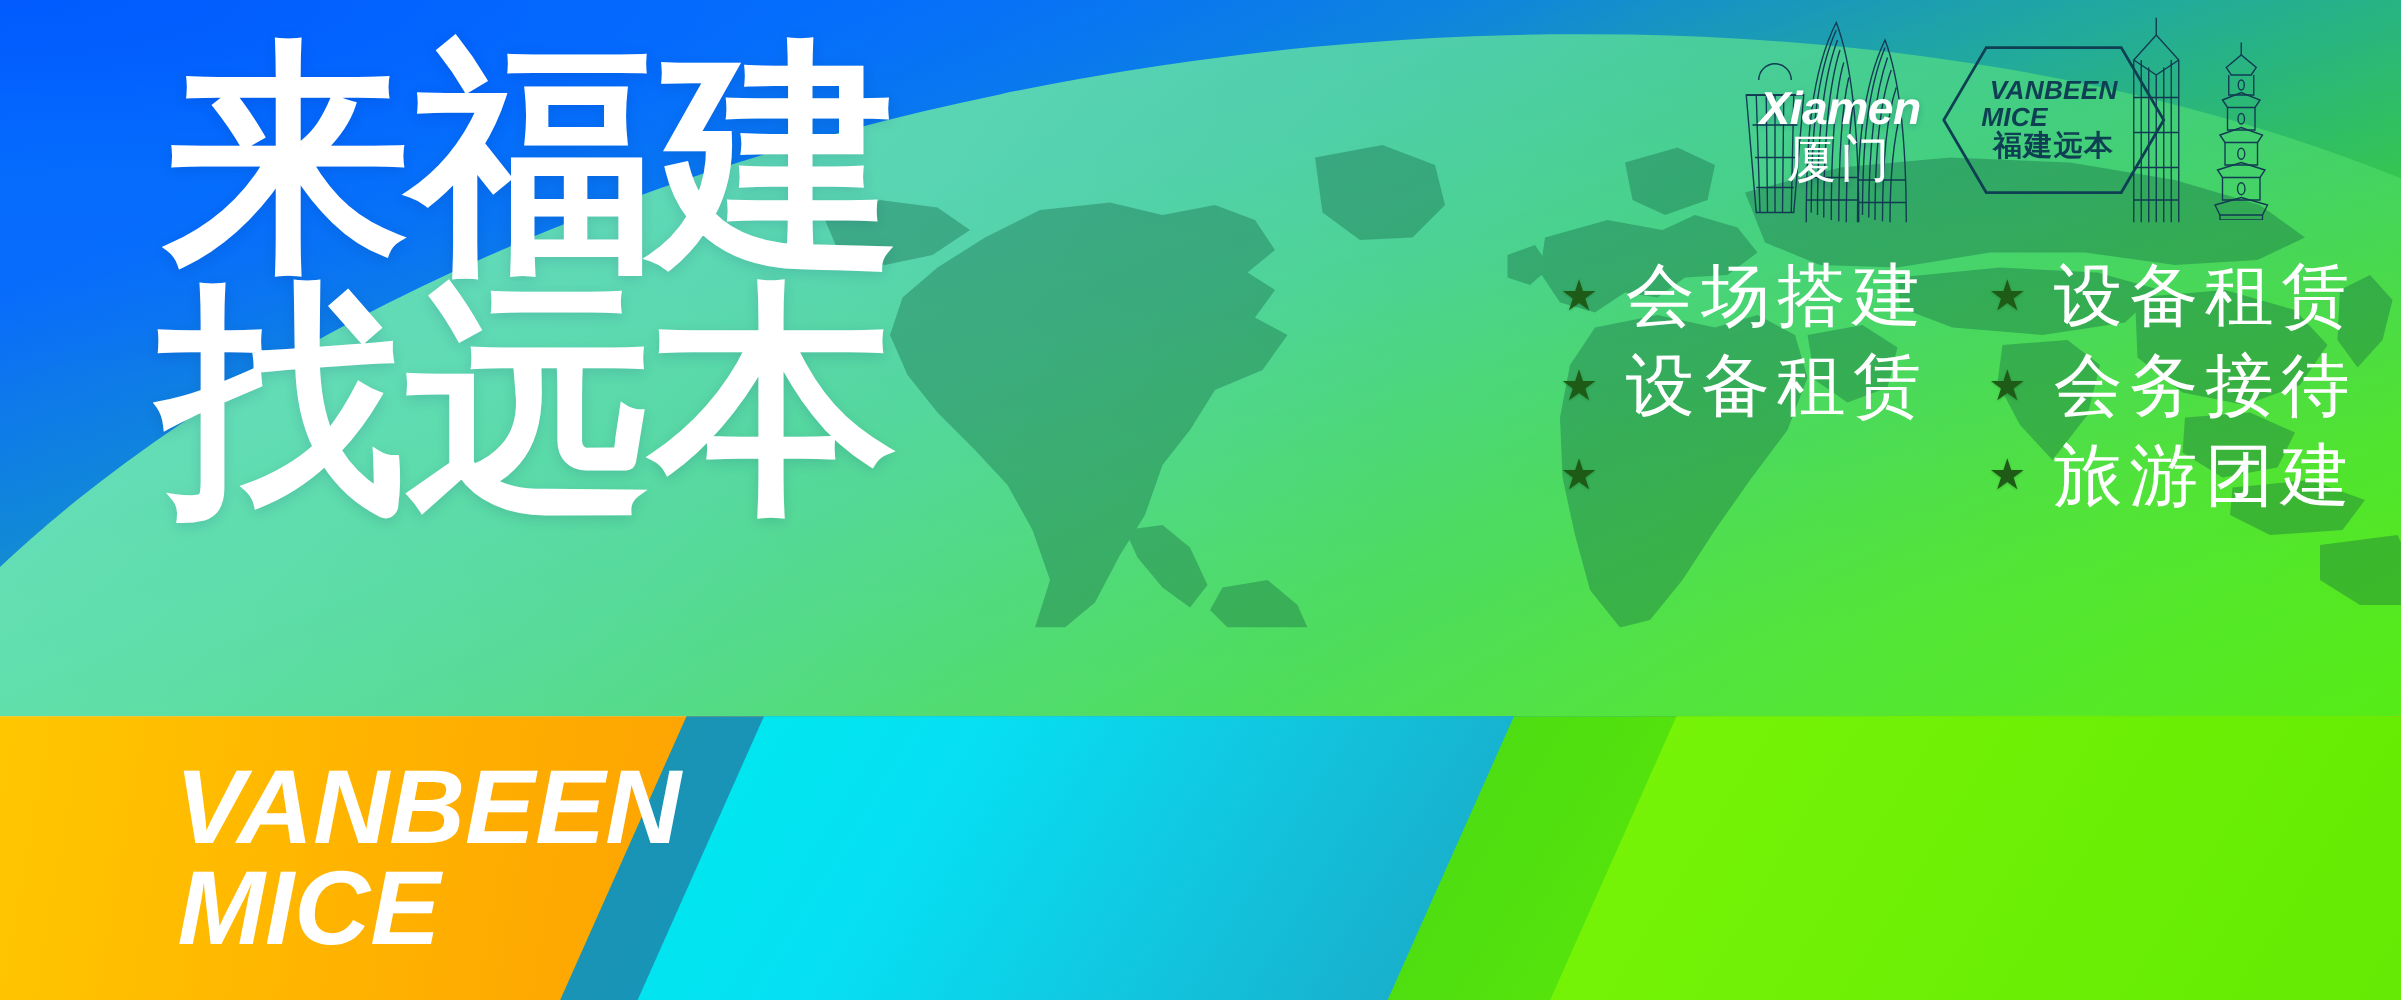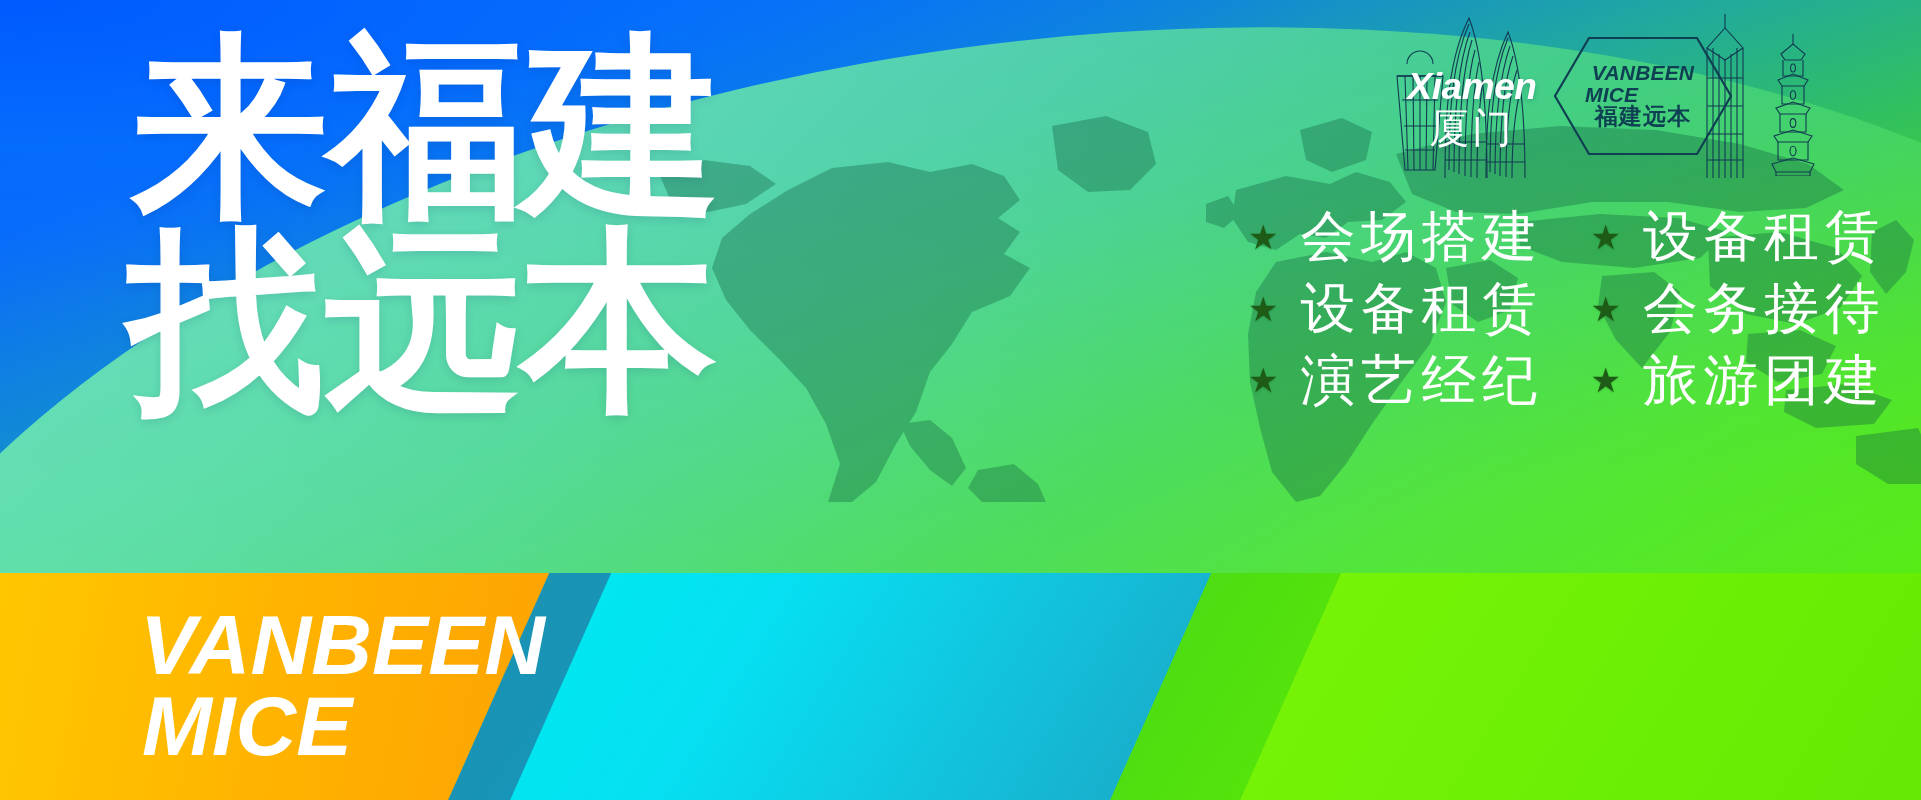--- a/index.html
+++ b/index.html
@@ -308,21 +308,20 @@
       <div class="svc">
         <span class="svc-star">★</span>
         <span class="svc-label">设备租赁</span>
       </div>
       <div class="svc">
         <span class="svc-star">★</span>
         <span class="svc-label">会务接待</span>
       </div>
       <div class="svc">
         <span class="svc-star">★</span>
-        <span class="svc-label">演艺经纪</span>
       </div>
       <div class="svc">
         <span class="svc-star">★</span>
         <span class="svc-label">旅游团建</span>
       </div>
     </div>
 
     <div id="city-cluster">
 
       <div class="landmark" style="left:10px; top:24px;">

